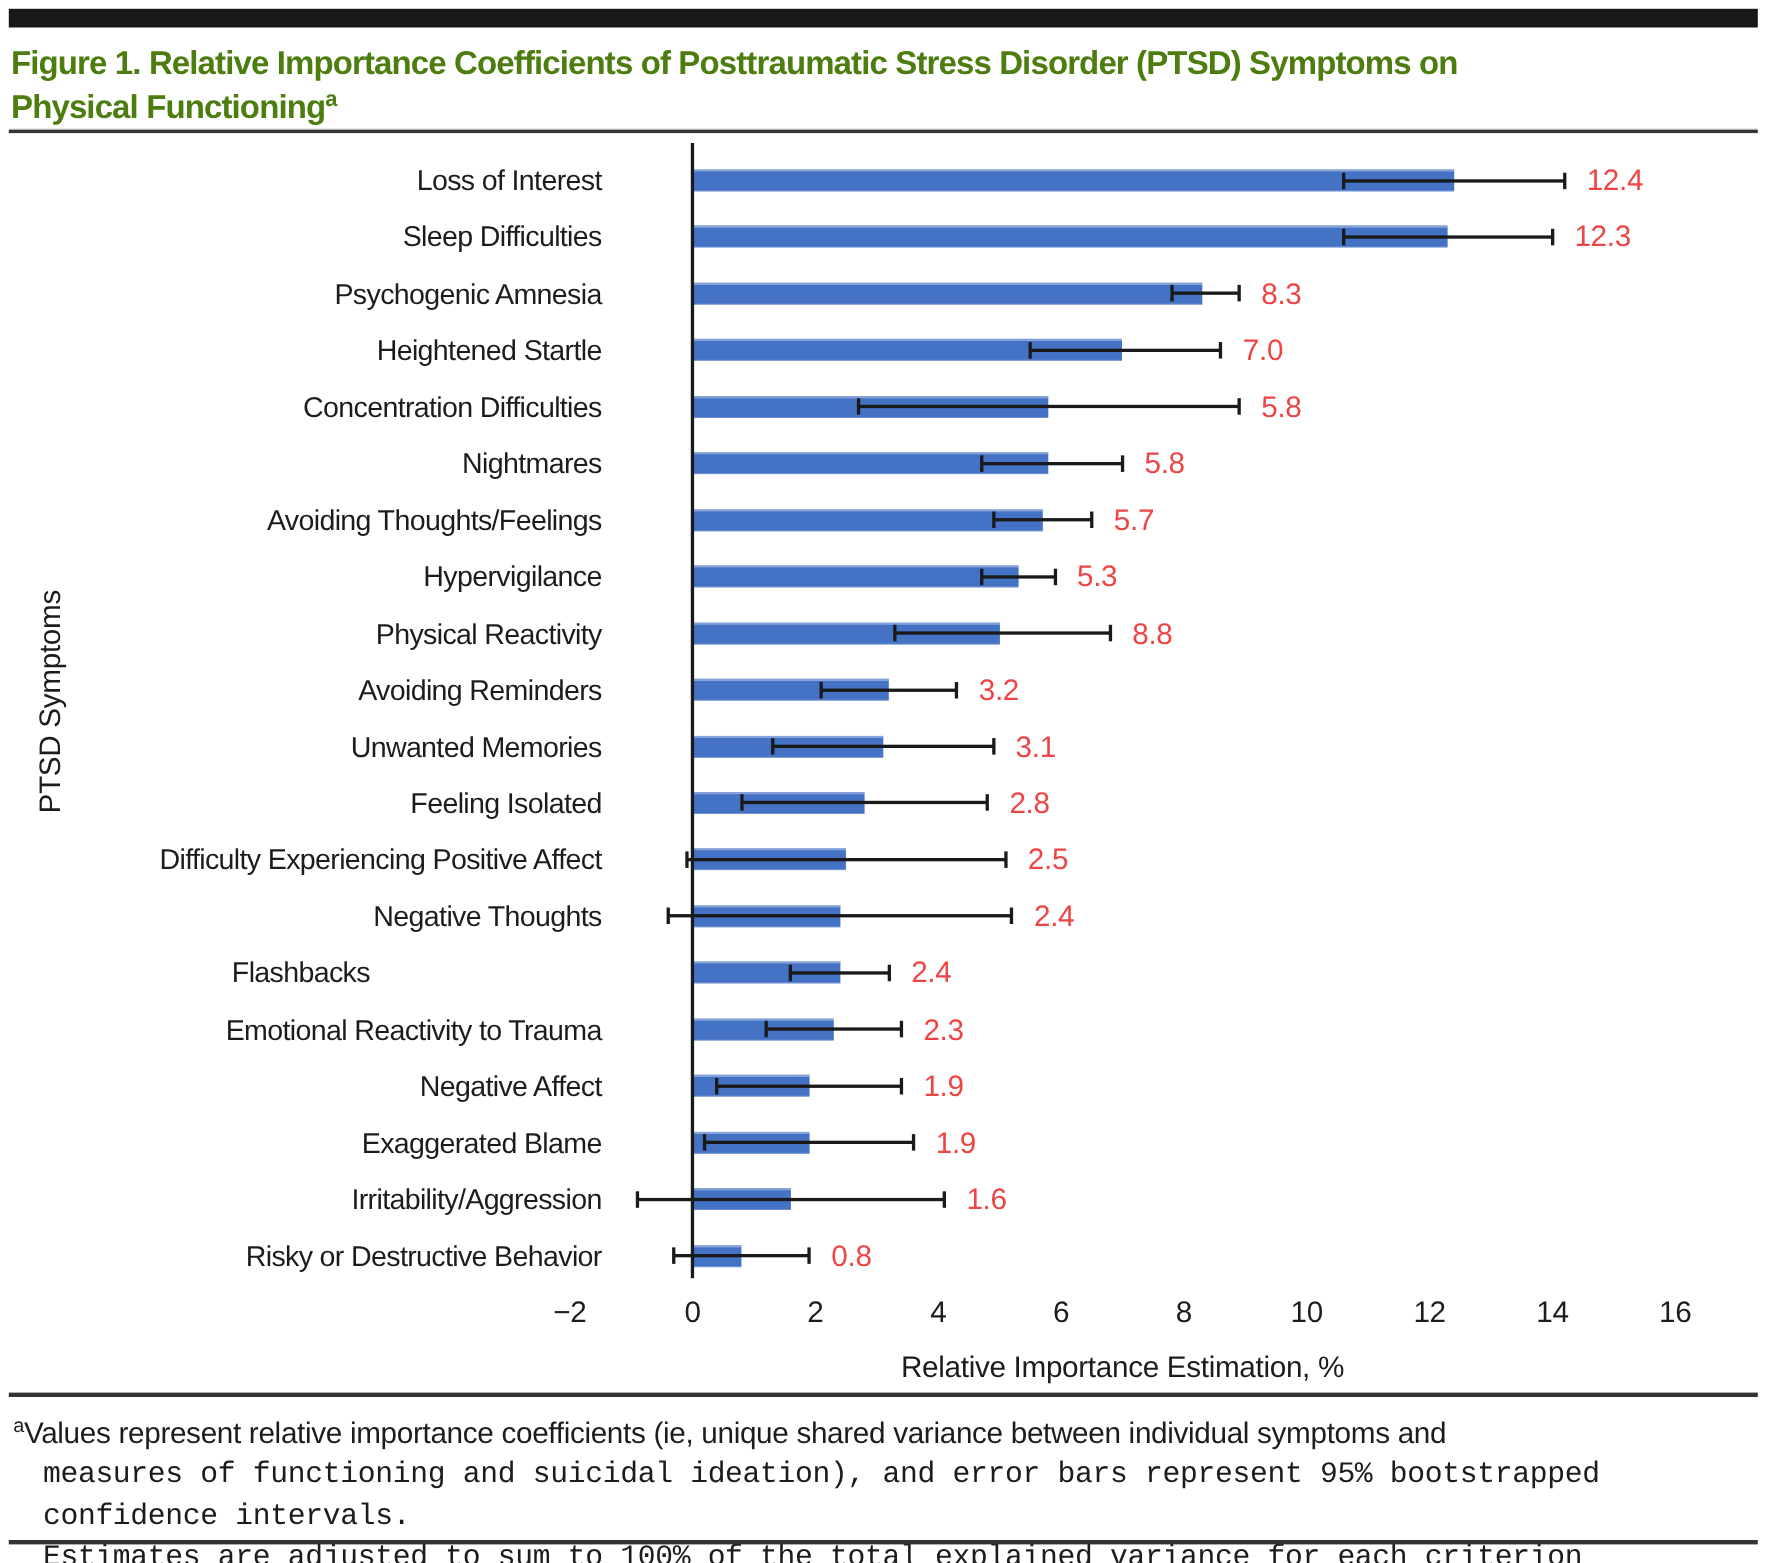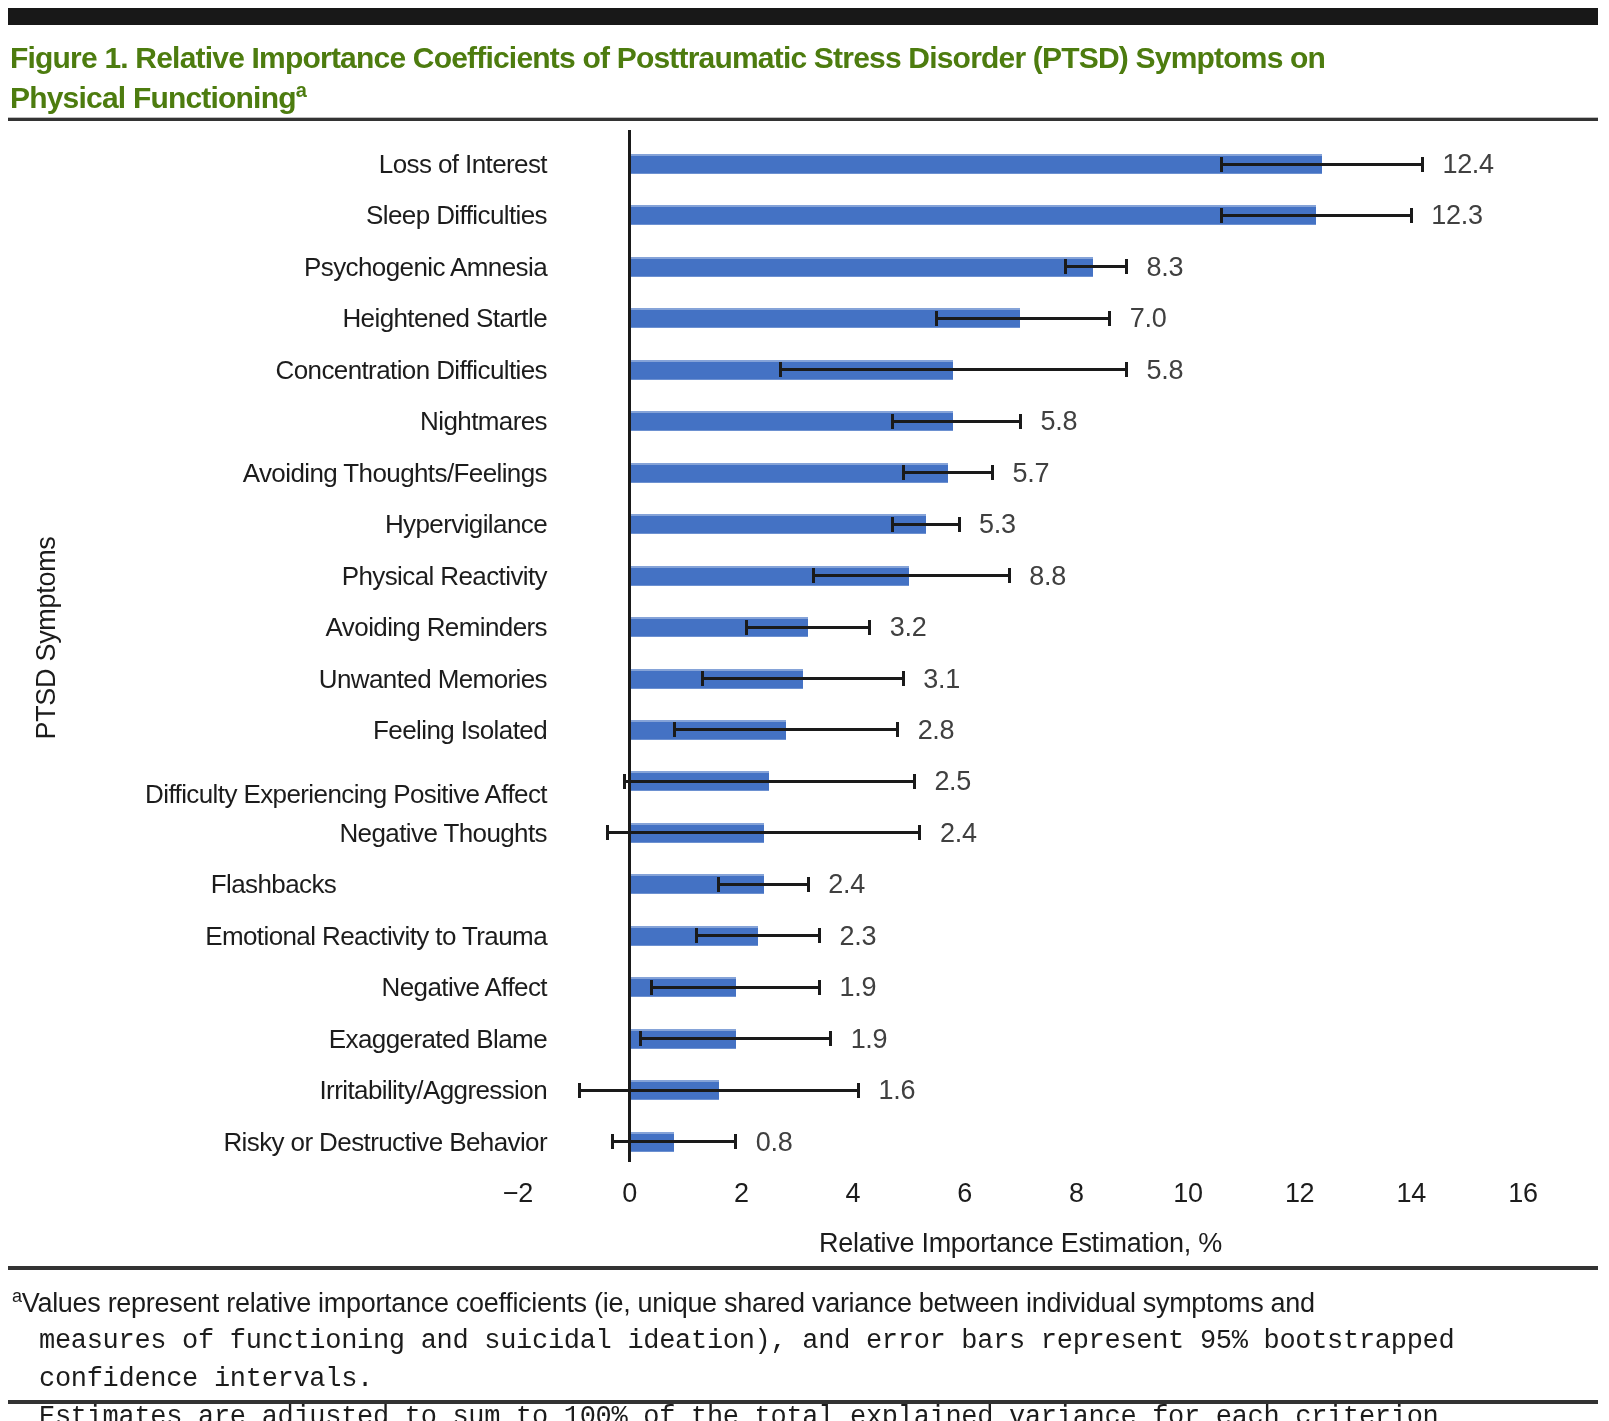--- a/index.html
+++ b/index.html
@@ -32,21 +32,21 @@
     white-space:nowrap;color:#1c1c1c;
   }
   .bar{
     position:absolute;height:20px;background:#4472C4;
     box-shadow:inset 0 2px 0 rgba(255,255,255,0.35), inset 0 -1px 0 rgba(255,255,255,0.22);
   }
   .err-line{position:absolute;height:3px;background:#1a1a1a;}
   .err-cap{position:absolute;width:3px;height:15px;background:#1a1a1a;}
   .val-label{
     position:absolute;height:32px;line-height:32px;
-    font-size:27px;letter-spacing:-0.3px;color:#404040;white-space:nowrap;
+    font-size:27px;letter-spacing:-0.3px;color:#ef4444;white-space:nowrap;
   }
   .x-tick{
     position:absolute;top:1178px;transform:translateX(-50%);
     font-size:27px;letter-spacing:-0.3px;color:#1c1c1c;white-space:nowrap;
   }
   .x-axis-label{
     position:absolute;top:1228px;transform:translateX(-50%);
     font-size:27px;letter-spacing:-0.3px;color:#1c1c1c;white-space:nowrap;
   }
   .foot-rule{position:absolute;left:8px;top:1266px;width:1590px;height:4px;background:#333;}
@@ -139,21 +139,21 @@
       <div class="err-line" style="left: 702.239px; top: 677px; width: 200.988px; background: rgb(26, 26, 26);"></div>
       <div class="err-cap" style="left: 700.739px; top: 671px; background: rgb(26, 26, 26);"></div>
       <div class="err-cap" style="left: 901.727px; top: 671px; background: rgb(26, 26, 26);"></div>
       <div class="val-label" style="left: 923.227px; top: 662.5px;">3.1</div>
       <div class="cat-label" style="top: 712.95px;">Feeling Isolated</div>
       <div class="bar" style="left: 629.66px; top: 719.95px; width: 156.324px; background: rgb(68, 114, 196);"></div>
       <div class="err-line" style="left: 674.324px; top: 728.45px; width: 223.32px; background: rgb(26, 26, 26);"></div>
       <div class="err-cap" style="left: 672.824px; top: 722.45px; background: rgb(26, 26, 26);"></div>
       <div class="err-cap" style="left: 896.144px; top: 722.45px; background: rgb(26, 26, 26);"></div>
       <div class="val-label" style="left: 917.644px; top: 713.95px;">2.8</div>
-      <div class="cat-label" style="top: 764.4px; margin-top: 13px;">Difficulty Experiencing Positive Affect</div>
+      <div class="cat-label" style="top: 764.4px;">Difficulty Experiencing Positive Affect</div>
       <div class="bar" style="left: 629.66px; top: 771.4px; width: 139.575px; background: rgb(68, 114, 196);"></div>
       <div class="err-line" style="left: 624.077px; top: 779.9px; width: 290.316px; background: rgb(26, 26, 26);"></div>
       <div class="err-cap" style="left: 622.577px; top: 773.9px; background: rgb(26, 26, 26);"></div>
       <div class="err-cap" style="left: 912.893px; top: 773.9px; background: rgb(26, 26, 26);"></div>
       <div class="val-label" style="left: 934.393px; top: 765.4px;">2.5</div>
       <div class="cat-label" style="top: 815.85px;">Negative Thoughts</div>
       <div class="bar" style="left: 629.66px; top: 822.85px; width: 133.992px; background: rgb(68, 114, 196);"></div>
       <div class="err-line" style="left: 607.328px; top: 831.35px; width: 312.648px; background: rgb(26, 26, 26);"></div>
       <div class="err-cap" style="left: 605.828px; top: 825.35px; background: rgb(26, 26, 26);"></div>
       <div class="err-cap" style="left: 918.476px; top: 825.35px; background: rgb(26, 26, 26);"></div>

